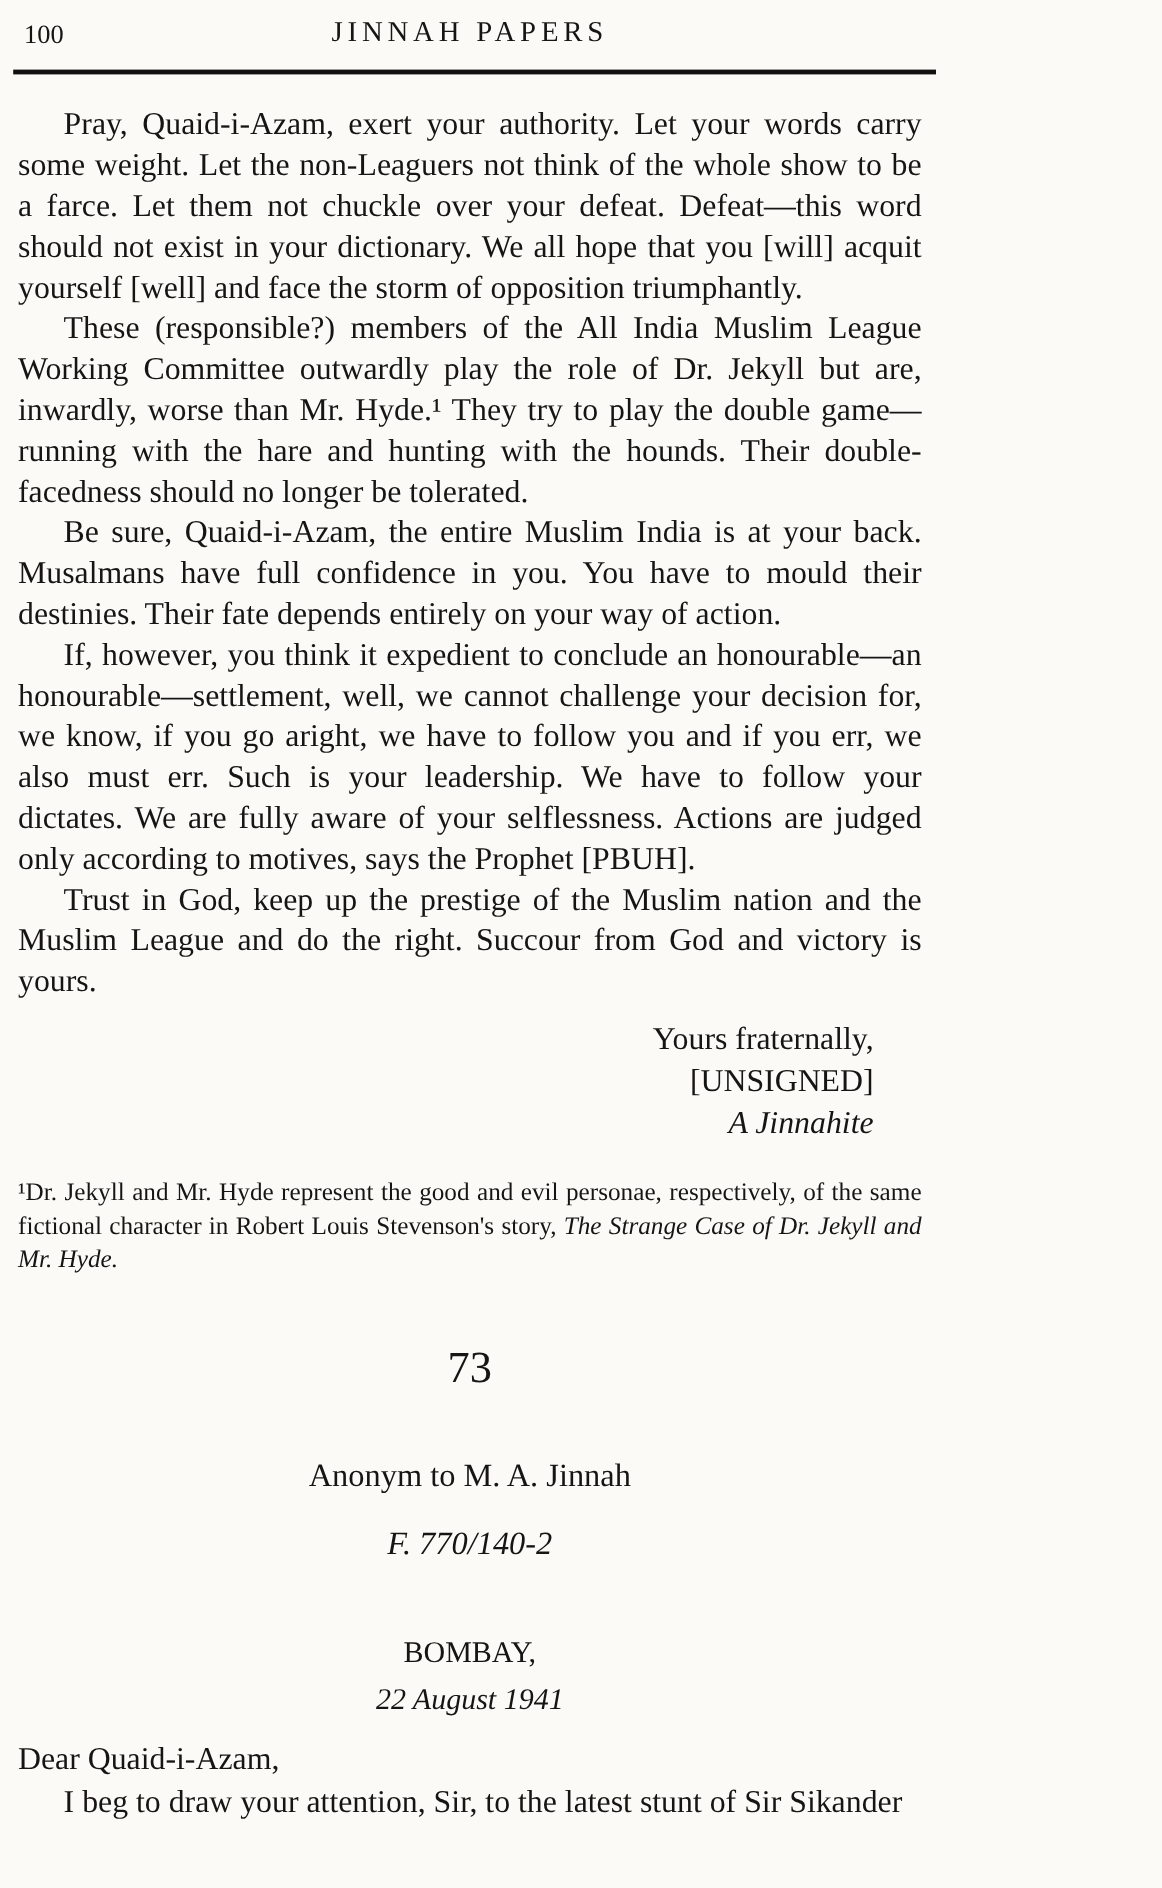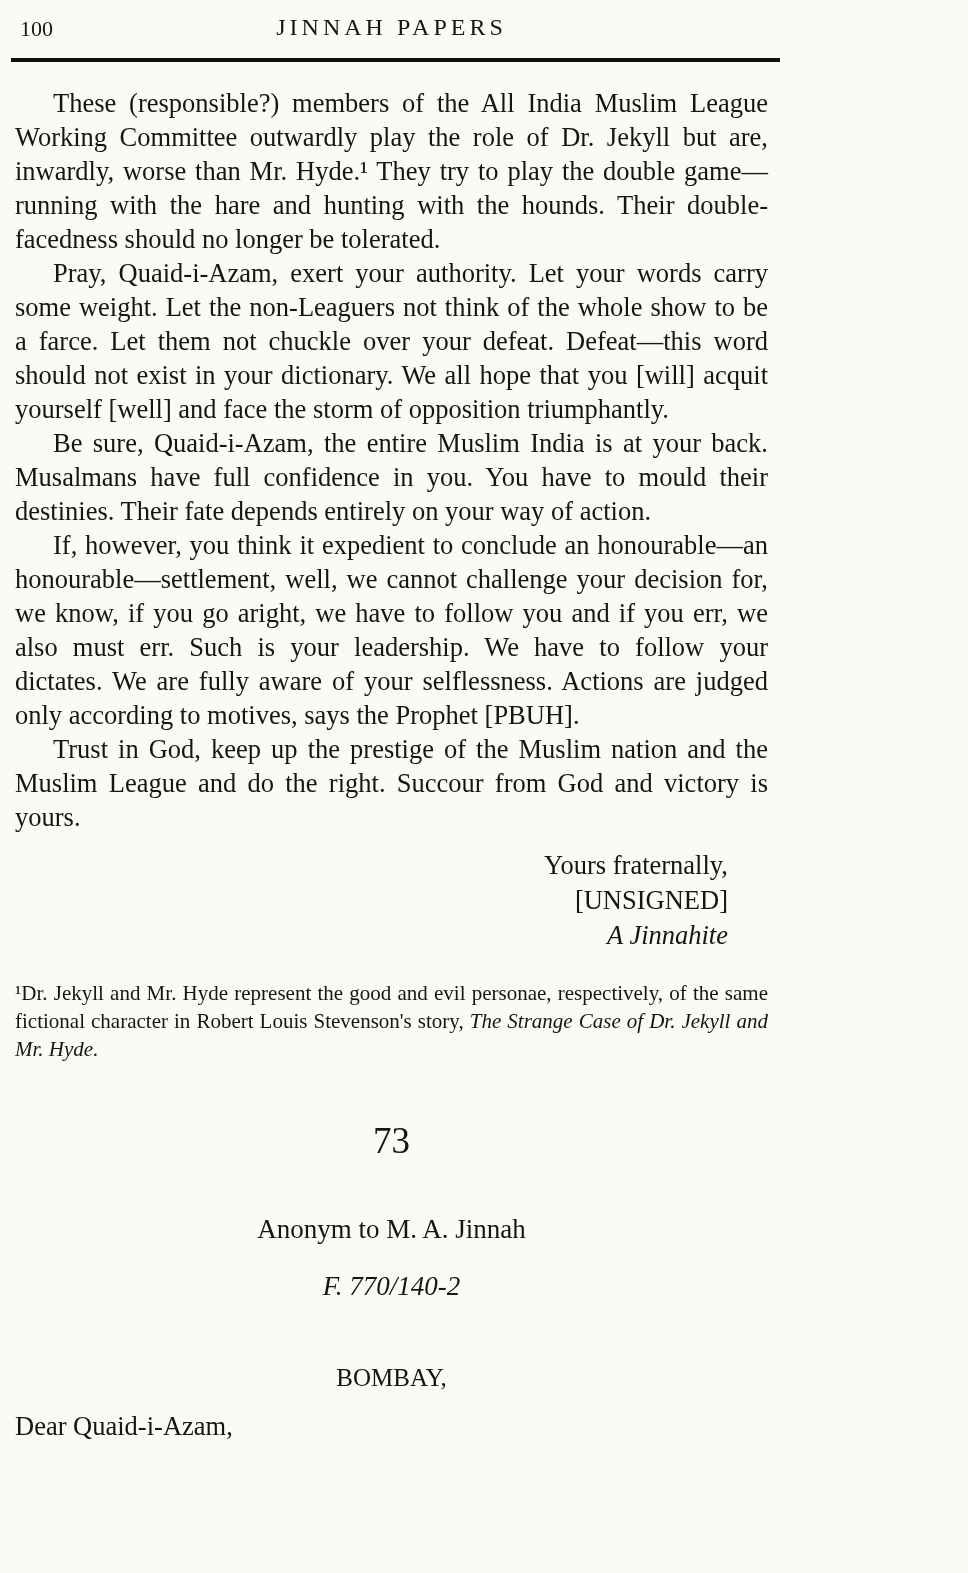--- a/index.html
+++ b/index.html
@@ -110,22 +110,22 @@
 
 <div class="page">
 
   <div class="running-head">
     <span class="page-number">100</span>
     <span class="running-title">JINNAH PAPERS</span>
   </div>
   <hr class="head-rule">
 
   <div class="letter-body">
+    <p>Pray, Quaid-i-Azam, exert your authority. Let your words carry some weight. Let the non-Leaguers not think of the whole show to be a farce. Let them not chuckle over your defeat. Defeat—this word should not exist in your dictionary. We all hope that you [will] acquit yourself [well] and face the storm of opposition triumphantly.</p>
     <p>These (responsible?) members of the All India Muslim League Working Committee outwardly play the role of Dr. Jekyll but are, inwardly, worse than Mr. Hyde.¹ They try to play the double game—running with the hare and hunting with the hounds. Their double-facedness should no longer be tolerated.</p>
-    <p>Pray, Quaid-i-Azam, exert your authority. Let your words carry some weight. Let the non-Leaguers not think of the whole show to be a farce. Let them not chuckle over your defeat. Defeat—this word should not exist in your dictionary. We all hope that you [will] acquit yourself [well] and face the storm of opposition triumphantly.</p>
     <p>Be sure, Quaid-i-Azam, the entire Muslim India is at your back. Musalmans have full confidence in you. You have to mould their destinies. Their fate depends entirely on your way of action.</p>
     <p>If, however, you think it expedient to conclude an honourable—an honourable—settlement, well, we cannot challenge your decision for, we know, if you go aright, we have to follow you and if you err, we also must err. Such is your leadership. We have to follow your dictates. We are fully aware of your selflessness. Actions are judged only according to motives, says the Prophet [PBUH].</p>
     <p>Trust in God, keep up the prestige of the Muslim nation and the Muslim League and do the right. Succour from God and victory is yours.</p>
   </div>
 
   <div class="closing">
     <div>Yours fraternally,</div>
     <div>[UNSIGNED]</div>
     <div class="italic">A Jinnahite</div>
   </div>
@@ -133,20 +133,22 @@
   <p class="footnote"><span>¹Dr. Jekyll and Mr. Hyde represent the good and evil personae, respectively, of the same fictional character in Robert Louis Stevenson's story, </span><em>The Strange Case of Dr. Jekyll and Mr. Hyde.</em></p>
 
   <div class="section-number">73</div>
 
   <div class="section-heading">Anonym to M. A. Jinnah</div>
 
   <div class="file-ref">F. 770/140-2</div>
 
   <div class="dateline">
     <div>BOMBAY,</div>
+    <div class="italic">22 August 1941</div>
   </div>
 
   <div class="salutation">Dear Quaid-i-Azam,</div>
 
   <div class="letter2-body">
+    <p>I beg to draw your attention, Sir, to the latest stunt of Sir Sikander</p>
   </div>
 
 </div>
 
 </body></html>

